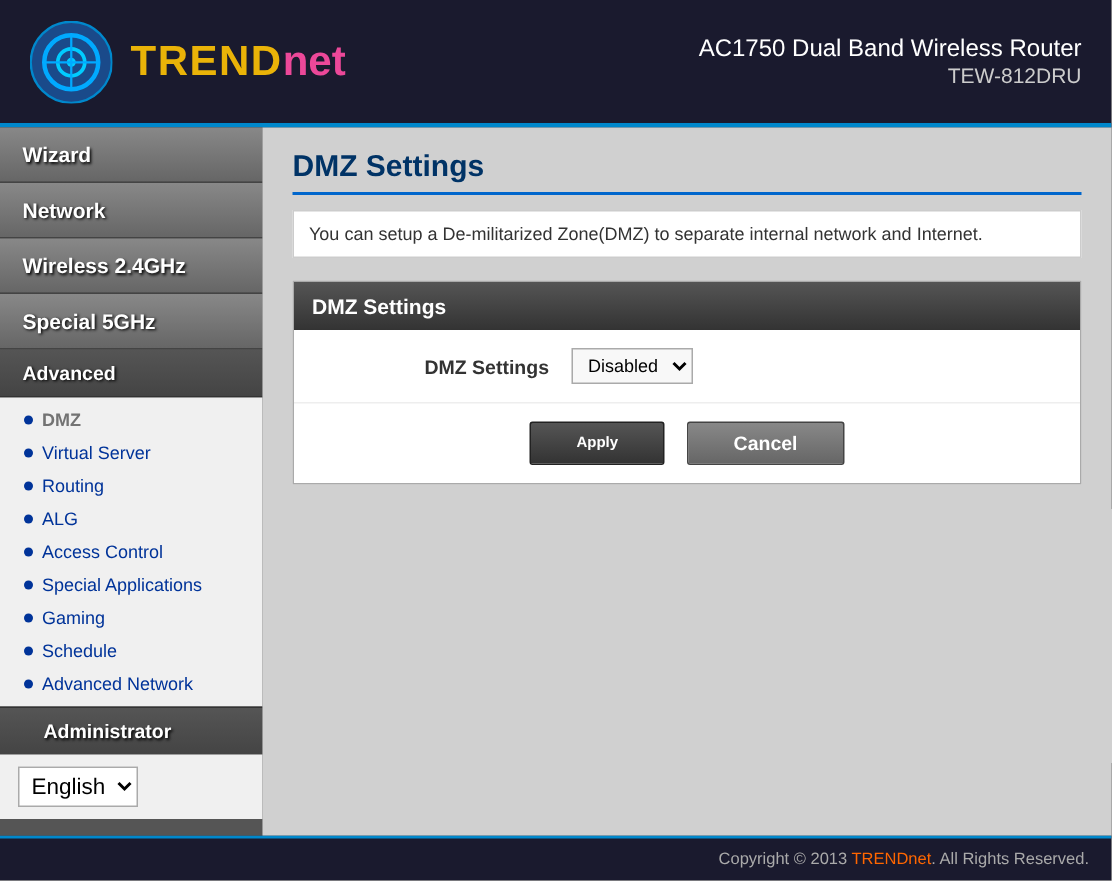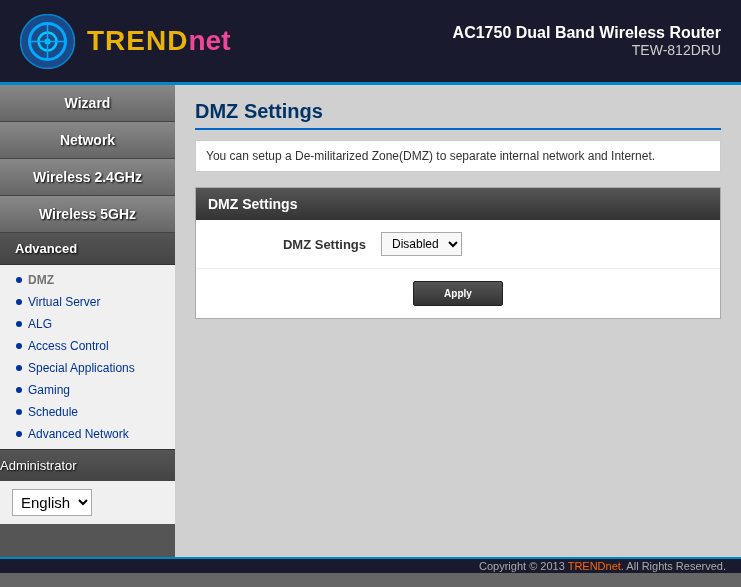--- a/index.html
+++ b/index.html
@@ -30,21 +30,21 @@
     .logo-icon {
       width: 55px;
       height: 55px;
     }
     .router-info {
       text-align: right;
       color: white;
     }
     .router-info .model-name {
       font-size: 16px;
-      font-weight: bold;
+      font-weight: normal;
     }
     .router-info .model-num {
       font-size: 14px;
       color: #ccc;
     }
 
     
     .main-layout {
       display: flex;
       height: calc(587px - 85px - 30px);
@@ -59,21 +59,21 @@
     .sidebar-btn {
       display: block;
       width: 100%;
       padding: 10px 15px;
       background: linear-gradient(to bottom, #888, #666);
       color: white;
       font-size: 14px;
       font-weight: bold;
       border: none;
       border-bottom: 1px solid #444;
-      text-align: center;
+      text-align: left;
       cursor: pointer;
       text-shadow: 1px 1px 2px #000;
     }
 
     .sidebar-section-header {
       display: block;
       width: 100%;
       padding: 8px 15px;
       background: linear-gradient(to bottom, #555, #444);
       color: white;
@@ -101,24 +101,24 @@
       width: 6px;
       height: 6px;
       background: #003399;
       border-radius: 50%;
       margin-right: 6px;
       flex-shrink: 0;
     }
 
     .admin-section {
       background: linear-gradient(to bottom, #555, #444);
-      padding: 8px 0;
-      color: white;
-      font-size: 13px;
-      font-weight: normal;
+      padding: 8px 29px;
+      color: white;
+      font-size: 13px;
+      font-weight: bold;
       border-top: 1px solid #333;
       text-shadow: 1px 1px 2px #000;
     }
     .language-select-wrap {
       background: #f0f0f0;
       padding: 8px 12px;
     }
     .language-select {
       padding: 3px 4px;
       font-size: 15px;
@@ -209,21 +209,21 @@
       color: white;
       border: 1px solid #444;
       font-size: 13px;
       font-weight: bold;
       cursor: pointer;
       border-radius: 2px;
     }
 
     
     .footer {
-      height: 16px;
+      height: 30px;
       background: #1a1a2e;
       border-top: 2px solid #0088cc;
       display: flex;
       align-items: center;
       justify-content: flex-end;
       padding: 0 15px;
     }
     .footer-text {
       color: #aaa;
       font-size: 11px;
@@ -252,30 +252,34 @@
     <div class="model-num">TEW-812DRU</div>
   </div>
 </div>
 
 <div class="main-layout">
 
   <div class="sidebar">
     <button class="sidebar-btn">Wizard</button>
     <button class="sidebar-btn">Network</button>
     <button class="sidebar-btn">Wireless 2.4GHz</button>
-    <button class="sidebar-btn">Wireless 5GHz</button>
+    <button class="sidebar-btn">Special 5GHz</button>
     <span class="sidebar-section-header">Advanced</span>
     <div class="sidebar-menu">
       <a class="sidebar-menu-item active">
         <span class="bullet"></span>
         <span>DMZ</span>
       </a>
       <a class="sidebar-menu-item">
         <span class="bullet"></span>
         <span>Virtual Server</span>
+      </a>
+      <a class="sidebar-menu-item">
+        <span class="bullet"></span>
+        <span>Routing</span>
       </a>
       <a class="sidebar-menu-item">
         <span class="bullet"></span>
         <span>ALG</span>
       </a>
       <a class="sidebar-menu-item">
         <span class="bullet"></span>
         <span>Access Control</span>
       </a>
       <a class="sidebar-menu-item">
@@ -312,20 +316,21 @@
         <div class="settings-box-header">DMZ Settings</div>
         <div class="settings-row">
           <div class="settings-label">DMZ Settings</div>
           <select class="settings-select">
             <option>Disabled</option>
             <option>Enabled</option>
           </select>
         </div>
         <div class="buttons-row">
           <button class="btn-apply">Apply</button>
+          <button class="btn-cancel">Cancel</button>
         </div>
       </div>
     </div>
   </div>
 </div>
 
 <div class="footer">
   <span class="footer-text">Copyright © 2013 <span>TRENDnet</span>. All Rights Reserved.</span>
 </div>
 

